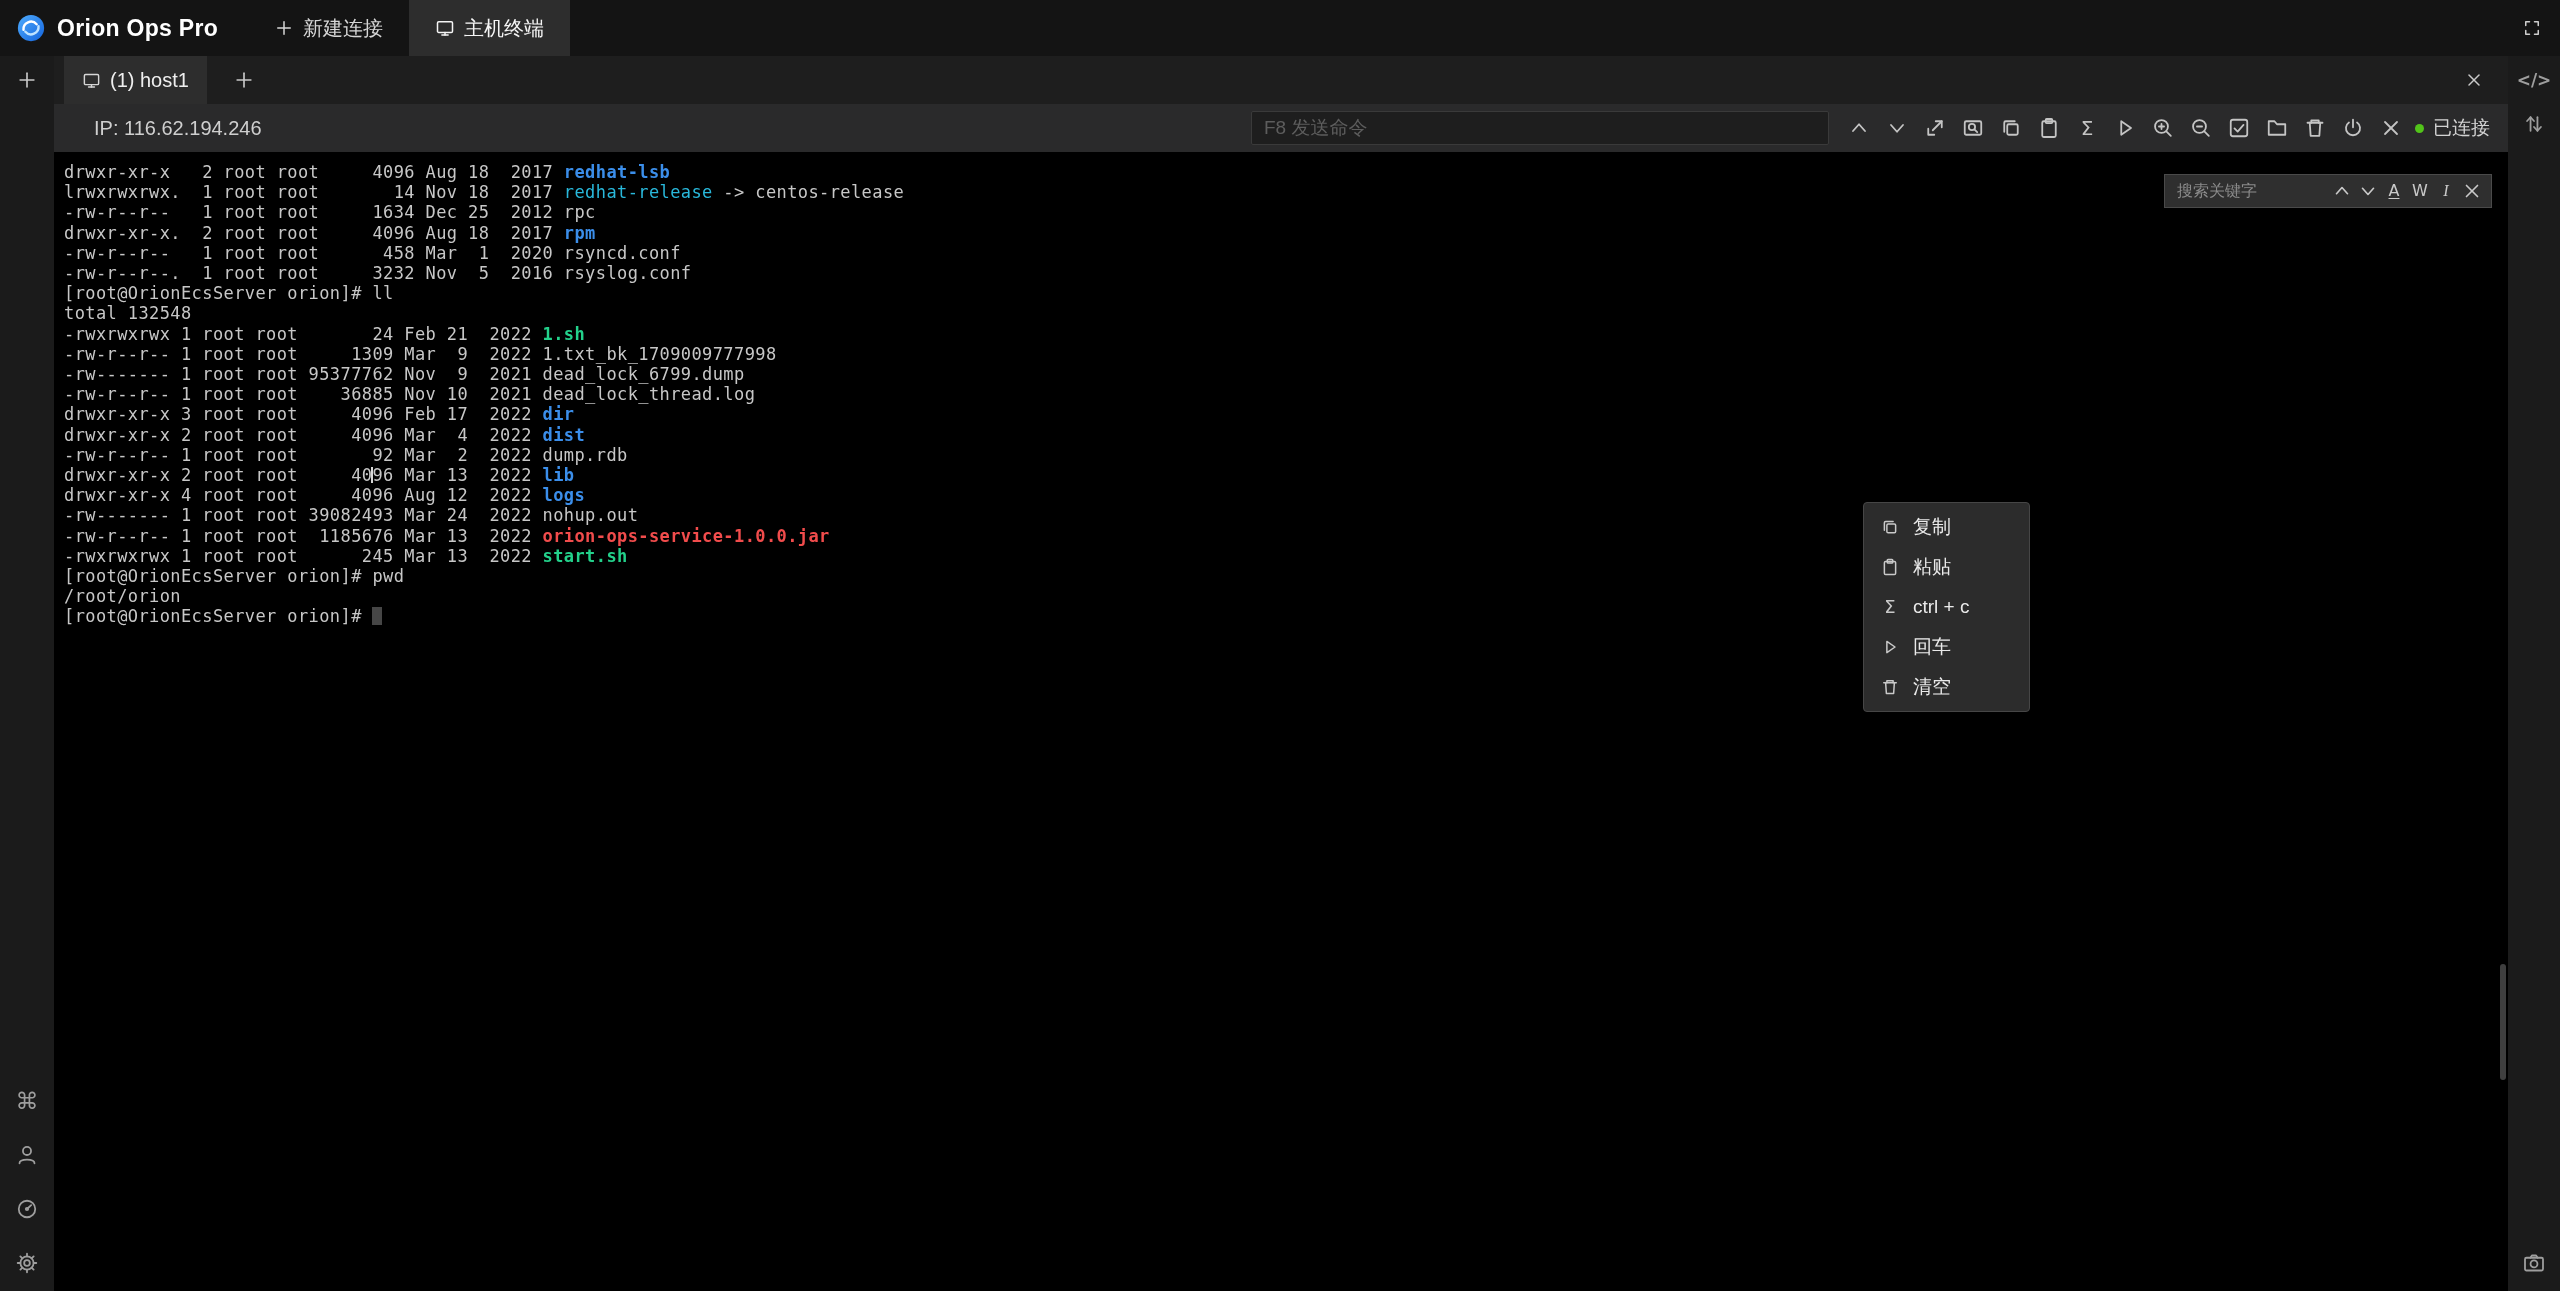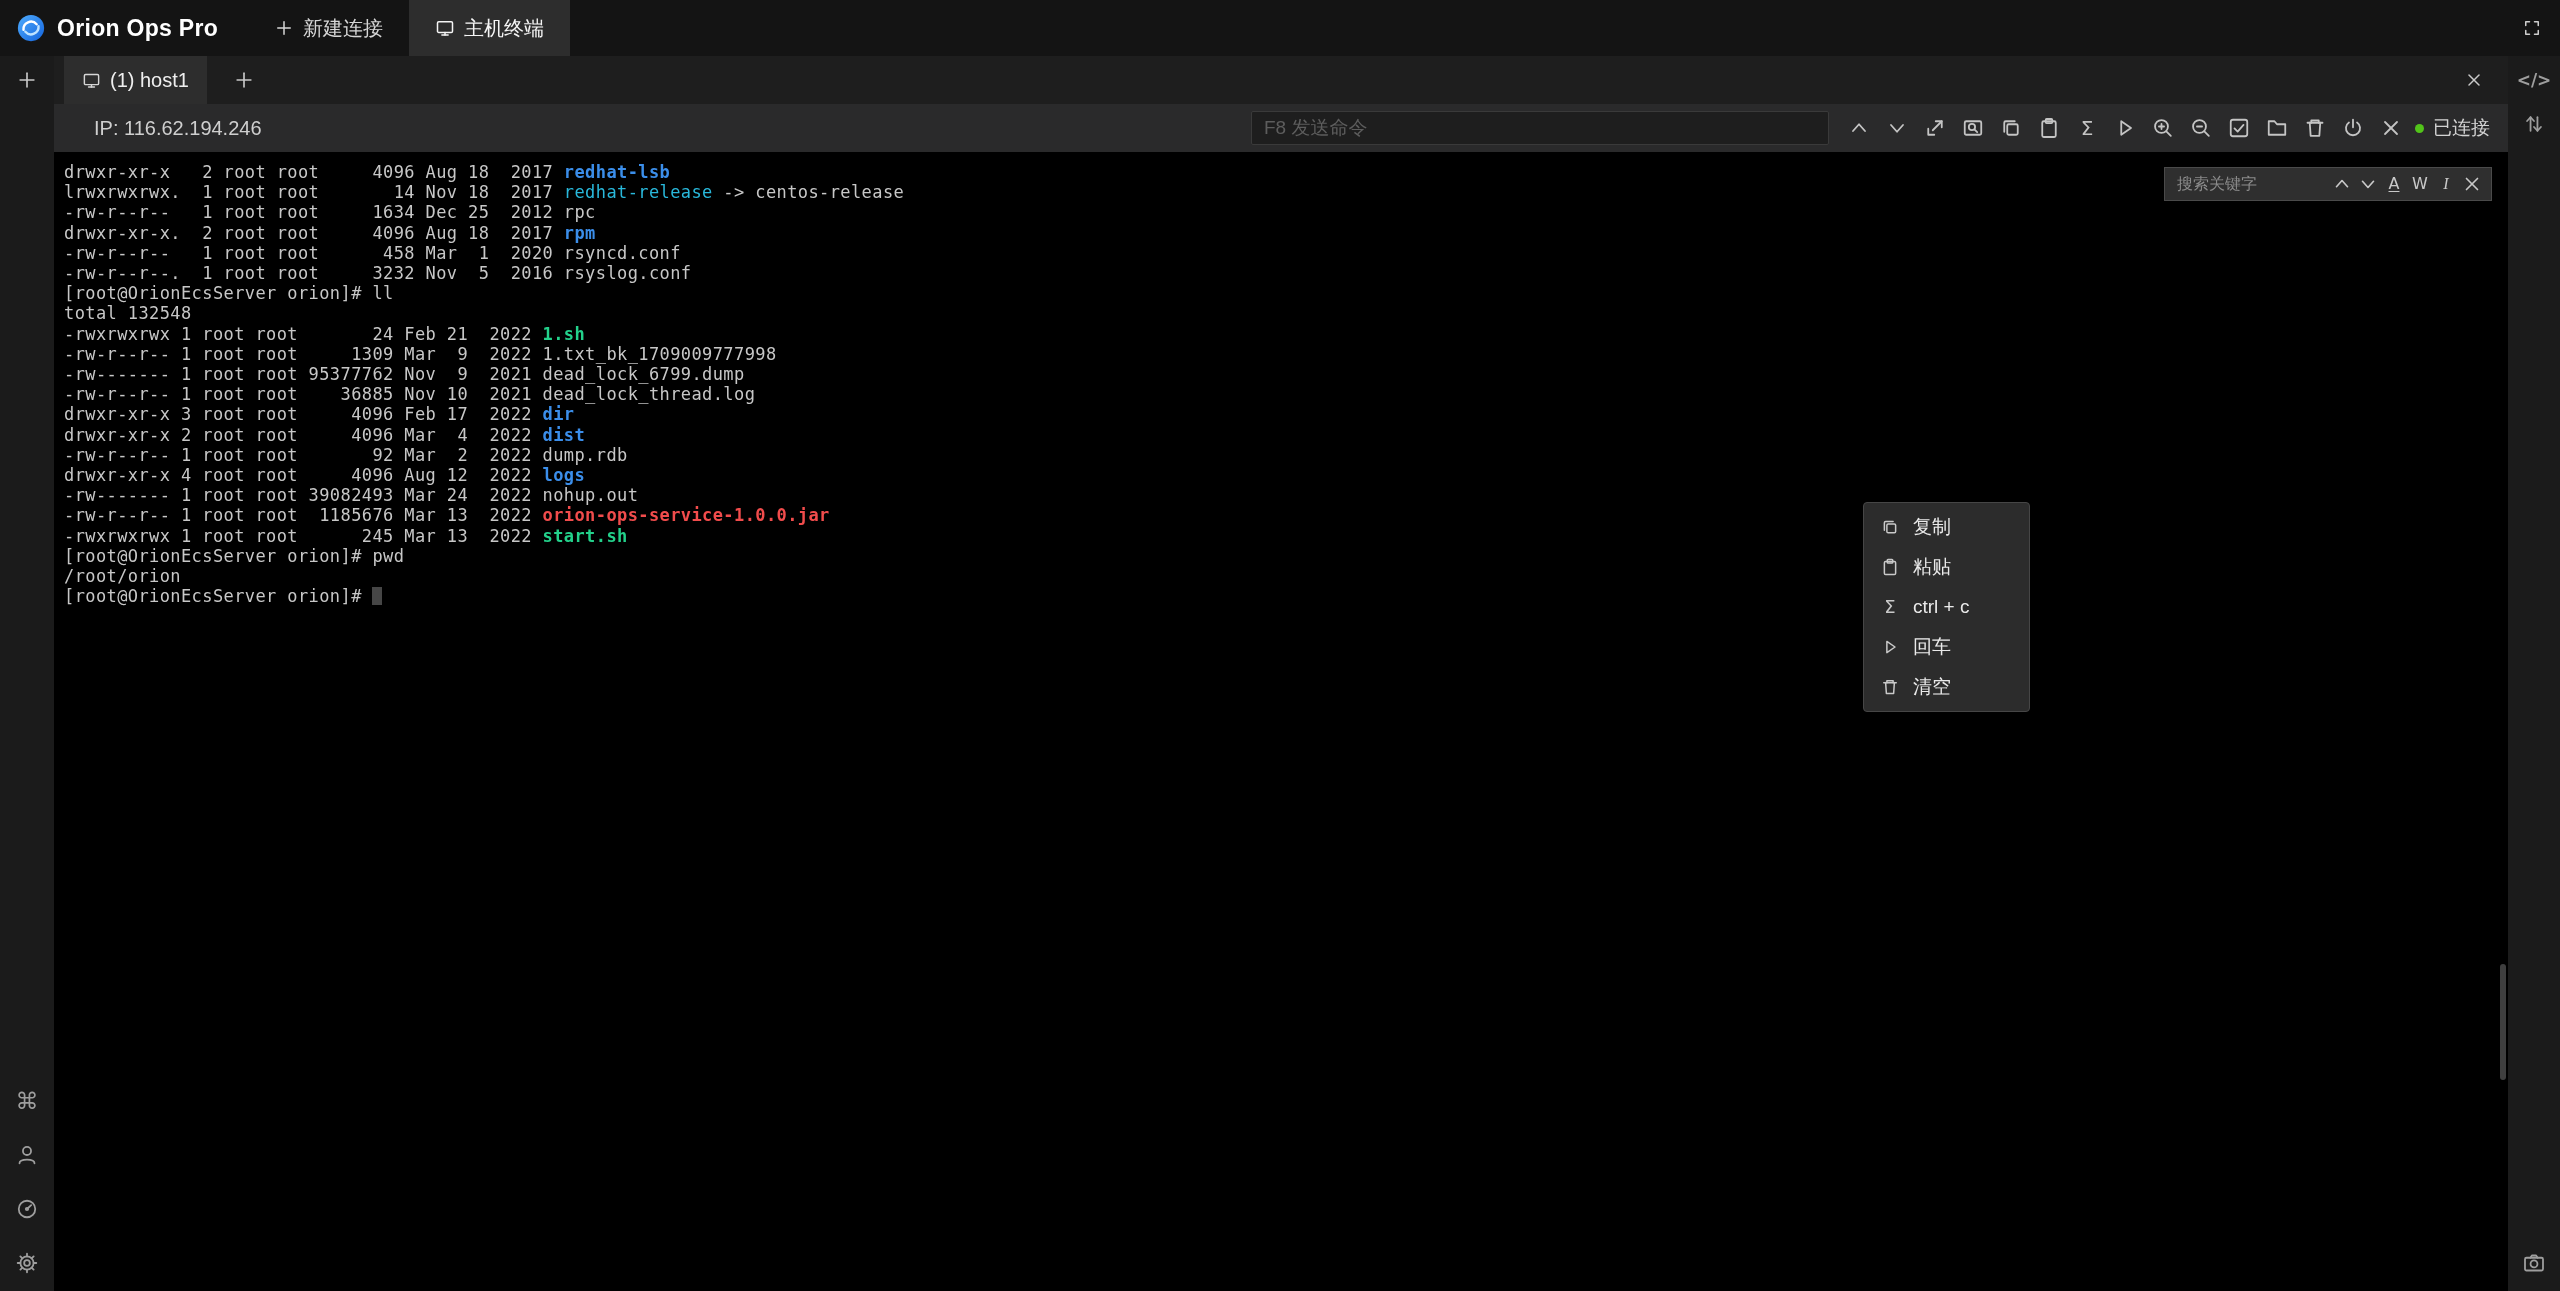--- a/index.html
+++ b/index.html
@@ -56,21 +56,21 @@
   .term-output { padding:10px 0 0 10px; font-family:"DejaVu Sans Mono",monospace; font-size:17px; line-height:20.2px; letter-spacing:0.4px; color:#c7c7c7; }
   .term-line { white-space:pre; }
   .seg-dir { color:var(--dir,#3b8eea); font-weight:bold; }
   .seg-link { color:var(--link,#29b8db); font-weight:normal; }
   .seg-exec { color:var(--exec,#23d18b); font-weight:bold; }
   .seg-archive { color:var(--archive,#f14c4c); font-weight:bold; }
   .caret { display:inline-block; width:2px; height:16px; background:#d8d8d8; margin:0 -1px; vertical-align:middle; transform:translateY(-1px); }
   .block-cursor { display:inline-block; width:10px; height:18px; background:#464646; vertical-align:middle; transform:translateY(-1px); }
 
   
-  .search-panel { position:absolute; top:15px; right:16px; width:328px; height:34px; background:#2f2f2f; border:1px solid #4a4a4a; display:flex; align-items:center; padding:0 6px 0 12px; box-shadow:0 2px 10px rgba(0,0,0,.55); }
+  .search-panel { position:absolute; top:22px; right:16px; width:328px; height:34px; background:#2f2f2f; border:1px solid #4a4a4a; display:flex; align-items:center; padding:0 6px 0 12px; box-shadow:0 2px 10px rgba(0,0,0,.55); }
   .search-input { flex:1; min-width:0; background:transparent; border:none; outline:none; color:#dddddd; font-size:16px; }
   .search-input::placeholder { color:#8b8b8b; }
   .search-btns { display:flex; align-items:center; }
   .search-btns .icon { width:26px; height:22px; color:#c9c9c9; cursor:pointer; }
   .search-btns .g { font-size:16px; }
 
   
   .context-menu { position:absolute; left:1809px; top:350px; width:167px; background:#2c2c2c; border:1px solid #464646; border-radius:4px; box-shadow:0 6px 18px rgba(0,0,0,.6); padding:4px 0; }
   .menu-item { height:40px; display:flex; align-items:center; gap:13px; padding:0 16px; color:#eaeaea; font-size:19px; cursor:pointer; }
   .menu-item .icon { width:20px; height:20px; color:#c9c9c9; }
@@ -312,20 +312,21 @@
             <div class="term-line"><span>-rw-r--r--.  1 root root     3232 Nov  5  2016 rsyslog.conf</span></div>
             <div class="term-line"><span>[root@OrionEcsServer orion]# ll</span></div>
             <div class="term-line"><span>total 132548</span></div>
             <div class="term-line"><span>-rwxrwxrwx 1 root root       24 Feb 21  2022 </span><span class="seg-exec">1.sh</span></div>
             <div class="term-line"><span>-rw-r--r-- 1 root root     1309 Mar  9  2022 1.txt_bk_1709009777998</span></div>
             <div class="term-line"><span>-rw------- 1 root root 95377762 Nov  9  2021 dead_lock_6799.dump</span></div>
             <div class="term-line"><span>-rw-r--r-- 1 root root    36885 Nov 10  2021 dead_lock_thread.log</span></div>
             <div class="term-line"><span>drwxr-xr-x 3 root root     4096 Feb 17  2022 </span><span class="seg-dir">dir</span></div>
             <div class="term-line"><span>drwxr-xr-x 2 root root     4096 Mar  4  2022 </span><span class="seg-dir">dist</span></div>
             <div class="term-line"><span>-rw-r--r-- 1 root root       92 Mar  2  2022 dump.rdb</span></div>
+            <div class="term-line"><span>drwxr-xr-x 2 root root     40</span><span class="caret"></span><span>96 Mar 13  2022 </span><span class="seg-dir">lib</span></div>
             <div class="term-line"><span>drwxr-xr-x 4 root root     4096 Aug 12  2022 </span><span class="seg-dir">logs</span></div>
             <div class="term-line"><span>-rw------- 1 root root 39082493 Mar 24  2022 nohup.out</span></div>
             <div class="term-line"><span>-rw-r--r-- 1 root root  1185676 Mar 13  2022 </span><span class="seg-archive">orion-ops-service-1.0.0.jar</span></div>
             <div class="term-line"><span>-rwxrwxrwx 1 root root      245 Mar 13  2022 </span><span class="seg-exec">start.sh</span></div>
             <div class="term-line"><span>[root@OrionEcsServer orion]# pwd</span></div>
             <div class="term-line"><span>/root/orion</span></div>
             <div class="term-line"><span>[root@OrionEcsServer orion]# </span><span class="block-cursor"></span></div>
           </div>
 
         <div class="search-panel">

